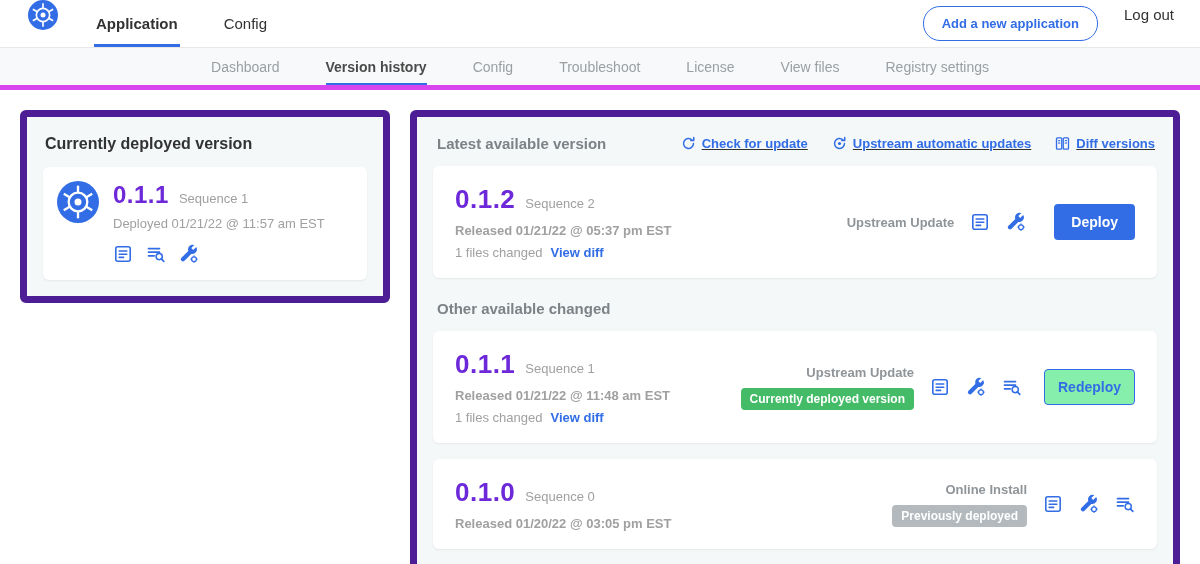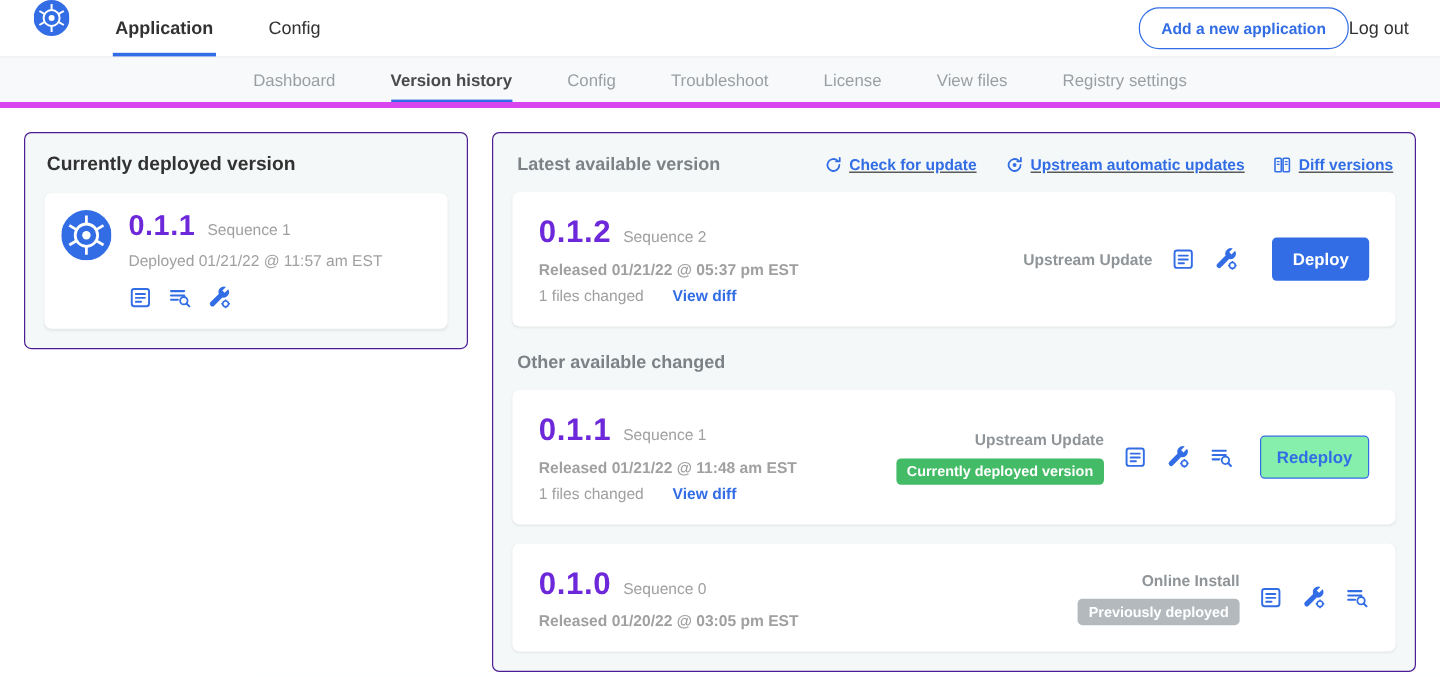--- a/index.html
+++ b/index.html
@@ -29,21 +29,21 @@
     display: flex; align-items: center;
     height: 100%;
     padding: 3px 2px 0 2px;
     margin-right: 42px;
     font-size: 15px;
     color: #323232;
     border-bottom: 3px solid transparent;
     cursor: pointer;
   }
   .top-tab.active { font-weight: 700; border-bottom-color: #326de6; }
-  .topbar-right { display: flex; align-items: center; }
+  .topbar-right { display: flex; gap: 26px; }
   .add-app-btn {
     background: #fff;
     border: 1px solid #326de6;
     color: #326de6;
     font-family: inherit;
     font-size: 13px;
     font-weight: 700;
     border-radius: 17px;
     padding: 9px 18px;
     cursor: pointer;
@@ -76,21 +76,21 @@
 
   
   .content {
     display: flex;
     align-items: flex-start;
     gap: 20px;
     padding: 20px;
   }
   .panel {
     background: #f4f8f9;
-    border: 1px solid #4c1d95;
+    border: 7px solid #4c1d95;
     border-radius: 6px;
     padding: 16px;
   }
   .deployed-panel { flex: 0 0 370px; }
   .available-panel { flex: 1 1 auto; }
 
   
   .deployed-title { font-size: 16px; font-weight: 700; color: #323232; margin: 2px 0 14px 2px; }
   .deployed-card {
     background: #fff;
@@ -123,21 +123,21 @@
     border-radius: 6px;
     box-shadow: 0 1px 2px rgba(50,50,50,.08);
     padding: 18px 22px;
     display: grid;
     grid-template-columns: 248px 1fr auto;
     column-gap: 16px;
     align-items: center;
   }
   .vc-left .version-num { font-size: 26px; }
   .released-line { font-size: 13px; color: #a0a0a0; font-weight: 600; margin-top: 8px; }
-  .files-line { font-size: 13px; color: #a0a0a0; margin-top: 7px; display: flex; gap: 24px; align-items: baseline; }
+  .files-line { font-size: 13px; color: #a0a0a0; margin-top: 7px; display: flex; gap: 8px; align-items: baseline; }
   .view-diff { color: #326de6; font-weight: 700; cursor: pointer; }
   .vc-mid { display: flex; flex-direction: column; align-items: flex-end; gap: 8px; }
   .source-label { font-size: 13px; font-weight: 700; color: #8f9periodic498; color: #8f9498; }
   .badge {
     display: inline-block;
     color: #fff; font-size: 12px; font-weight: 700;
     padding: 4px 9px; border-radius: 4px;
   }
   .badge-green { background: #44bb66; }
   .badge-gray  { background: #b3b9bc; }

